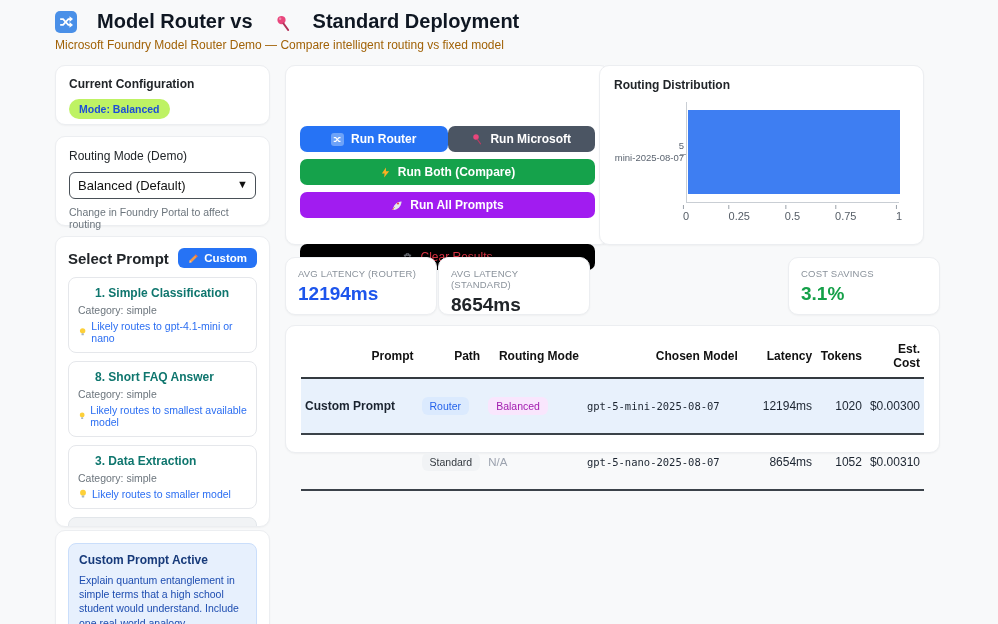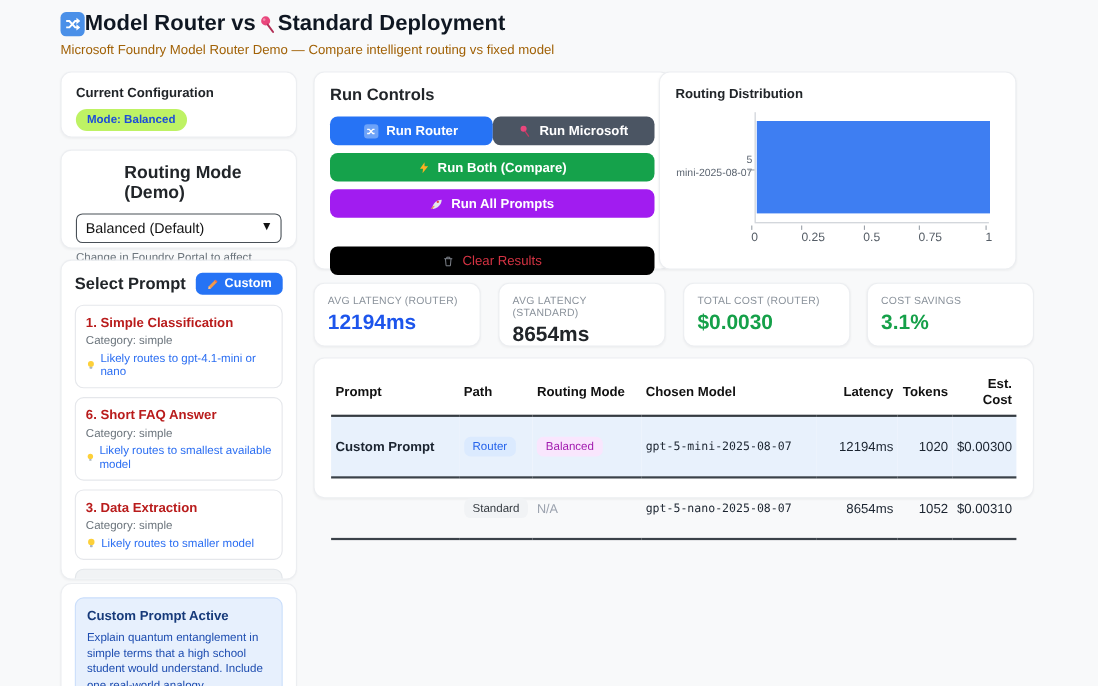--- a/index.html
+++ b/index.html
@@ -7,56 +7,56 @@
   .page {
     position:relative; width:998px; height:624px; overflow:hidden;
     background:#f8f9fa; font-family:"Liberation Sans", sans-serif; color:#212529;
   }
   .card {
     position:absolute; background:#fff; border:1px solid #eceef1;
     border-radius:10px; box-shadow:0 1px 2px rgba(0,0,0,0.04);
   }
   
   .hdr { position:absolute; left:55px; top:10px; }
-  .hdr-title { display:flex; align-items:center; gap:0; font-size:20px; font-weight:700; color:#0f1722; }
+  .hdr-title { display:flex; align-items:flex-end; gap:20px; font-size:20px; font-weight:700; color:#0f1722; }
   .hdr-sub { margin-top:5px; font-size:12px; color:#a16207; }
   .shuffle-badge { width:22px; height:22px; border-radius:5px; background:#4a90e8; display:inline-flex; align-items:center; justify-content:center; flex:0 0 auto; }
   .pin-wrap { display:inline-flex; width:20px; height:20px; align-items:center; justify-content:center; }
   
   .card-config { left:55px; top:65px; width:215px; height:60px; padding:11px 13px; }
   .card-config h3 { font-size:12px; font-weight:700; margin-bottom:8px; }
   .mode-pill { display:inline-block; background:#bef264; color:#1d4ed8; font-size:10.5px; font-weight:700; padding:4px 10px; border-radius:11px; }
   .card-routing { left:55px; top:136px; width:215px; height:90px; padding:12px 13px; }
-  .card-routing h3 { font-size:16px; font-weight:700; margin-bottom:9px;margin-left:44px; }
+  .card-routing h3 { font-size:12px; font-weight:400; margin-bottom:9px; }
   .select-wrap { position:relative; }
   .select-wrap select {
     width:100%; height:27px; font-size:13px; font-family:"Liberation Sans", sans-serif;
     border:1.5px solid #495057; border-radius:6px; padding:0 8px; background:#fff;
     appearance:none; -webkit-appearance:none; color:#111;
   }
   .select-caret { position:absolute; right:8px; top:6px; font-size:11px; color:#111; pointer-events:none; }
   .helper { margin-top:7px; font-size:10.5px; color:#6c757d; }
   .card-prompts { left:55px; top:236px; width:215px; height:291px; padding:11px 12px; overflow:hidden; }
   .prompts-head { display:flex; align-items:center; justify-content:space-between; margin-bottom:9px; }
   .prompts-head h2 { font-size:15px; font-weight:700; }
   .btn-custom { display:inline-flex; align-items:center; gap:5px; background:#2673f5; color:#fff; border:none; border-radius:6px; font-size:11.5px; font-weight:600; padding:4px 10px; cursor:pointer; font-family:"Liberation Sans", sans-serif; }
   .prompt-item { border:1px solid #e5e7eb; border-radius:8px; padding:8px 9px; margin-bottom:8px; background:#fff; }
   .prompt-item.alt { background:#f1f3f5; border-color:#e2e6ea; }
-  .prompt-item h4 { font-size:12px; font-weight:700; color:#b91c1c; }
+  .prompt-item h4 { font-size:12px; font-weight:700; color:#0f766e;margin-left:17px; }
   .prompt-cat { font-size:10.5px; color:#6c757d; margin-top:4px; }
   .prompt-hint { display:flex; align-items:center; gap:4px; font-size:10.5px; color:#2b6ef2; margin-top:4px; }
   .card-customwrap { left:55px; top:530px; width:215px; height:120px; padding:12px 12px; }
   .custom-box { background:#e7f0fd; border:1px solid #cadefb; border-radius:8px; padding:9px 10px; }
   .custom-box h4 { font-size:12px; font-weight:700; color:#173a7a; margin-bottom:6px; }
   .custom-box p { font-size:10.5px; line-height:1.35; color:#1e4db0; }
   
   .card-run { left:285px; top:65px; width:325px; height:180px; padding:12px 14px; }
   .card-run h2 { font-size:15px; font-weight:700; margin-bottom:11px; }
   .btn { display:flex; align-items:center; justify-content:center; gap:7px; height:26px; border:none; border-radius:7px; font-size:12px; font-weight:600; cursor:pointer; font-family:"Liberation Sans", sans-serif; }
-  .btn-row { display:flex; gap:0; margin-bottom:7px; }
+  .btn-row { display:flex; gap:0; margin-bottom:7px;margin-top:48px; }
   .btn-row .btn { flex:1; }
   .btn-router { background:#2673f5; color:#fff; }
   .btn-standard { background:#4b5563; color:#fff; }
   .btn-both { background:#15a24b; color:#fff; width:100%; margin-bottom:7px; }
   .btn-all { background:#a11cf0; color:#fff; width:100%; margin-bottom:26px; }
   .btn-clear { background:#000000; color:#d53343; width:100%; font-weight:500; }
   .mini-shuffle { width:13px; height:13px; border-radius:3px; background:#6ea3f8; display:inline-flex; align-items:center; justify-content:center; flex:0 0 auto; }
   
   .card-chart { left:599px; top:65px; width:325px; height:180px; padding:12px 14px; }
   .card-chart h3 { font-size:12px; font-weight:700; margin-bottom:4px; }
@@ -71,21 +71,21 @@
   .xtickmark { position:absolute; width:0; border-left:1px solid #9aa1a9; height:4px; top:-5px; }
   
   .metric { position:absolute; top:257px; width:152px; height:58px; padding:10px 12px; }
   .metric .mlabel { font-size:9.5px; color:#8a929b; letter-spacing:0.2px; }
   .metric .mvalue { font-size:19px; font-weight:700; margin-top:4px; }
   .mv-blue { color:#1d55ec; } .mv-dark { color:#212529; } .mv-green { color:#15a049; }
   
   .card-results { left:285px; top:325px; width:655px; height:128px; padding:12px 15px; }
   .card-results h2 { font-size:15px; font-weight:700; margin-bottom:10px; }
   table { width:100%; border-collapse:collapse; }
-  th { text-align:left; font-size:12px; font-weight:700; color:#111; padding:4px 4px 7px 4px; border-bottom:2px solid #343a40; }
+  th { text-align:right; font-size:12px; font-weight:700; color:#111; padding:4px 4px 7px 4px; border-bottom:2px solid #343a40; }
   td { font-size:12px; color:#1b2430; padding:18px 4px; border-bottom:2px solid #3b4249; }
   tr.row-router td { background:#e8f1fc; }
   th.num, td.num { text-align:right; }
   .mono { font-family:"DejaVu Sans Mono", monospace; font-size:10.5px; }
   .badge { display:inline-block; font-size:10.5px; padding:3px 8px; border-radius:6px; }
   .badge-router { background:#dbeafe; color:#2563eb; }
   .badge-balanced { background:#f9e6fd; color:#a21caf; }
   .badge-standard { background:#f1f3f5; color:#343a40; }
   .na { color:#9ca3af; font-size:11.5px; }
   .icon-svg { display:inline-block; vertical-align:middle; }
@@ -153,21 +153,21 @@
       <div class="prompt-hint">
         <svg class="icon-svg" width="10" height="10" viewBox="0 0 24 24">
             <circle cx="12" cy="9" r="7" fill="#fdd039"></circle>
             <rect x="9" y="15.5" width="6" height="5" rx="1.5" fill="#aab6bf"></rect>
           </svg>
         <span>Likely routes to gpt-4.1-mini or nano</span>
       </div>
     </div>
 
     <div class="prompt-item">
-      <h4>6. Short FAQ Answer</h4>
+      <h4>8. Short FAQ Answer</h4>
       <div class="prompt-cat">Category: simple</div>
       <div class="prompt-hint">
         <svg class="icon-svg" width="10" height="10" viewBox="0 0 24 24">
             <circle cx="12" cy="9" r="7" fill="#fdd039"></circle>
             <rect x="9" y="15.5" width="6" height="5" rx="1.5" fill="#aab6bf"></rect>
           </svg>
         <span>Likely routes to smallest available model</span>
       </div>
     </div>
 
@@ -191,21 +191,20 @@
 
   <div class="card card-customwrap">
     <div class="custom-box">
       <h4>Custom Prompt Active</h4>
       <p>Explain quantum entanglement in simple terms that a high school student would understand. Include one real-world analogy.</p>
 
     </div>
   </div>
 
   <div class="card card-run">
-    <h2>Run Controls</h2>
     <div class="btn-row">
       <button class="btn btn-router">
         <span class="mini-shuffle">
           <svg class="icon-svg" width="9" height="9" viewBox="0 0 24 24">
               <path d="M2 7h5l9 10h4" stroke="#fff" stroke-width="3.2" fill="none"></path>
               <path d="M2 17h5l9-10h4" stroke="#fff" stroke-width="3.2" fill="none"></path>
             </svg>
         </span>
         <span>Run Router</span>
       </button>
@@ -258,27 +257,23 @@
         <span class="xtick" style="left:75%"><span class="xtickmark"></span><span>0.75</span></span>
         <span class="xtick" style="left:100%"><span class="xtickmark"></span><span>1</span></span>
       </div>
     </div>
   </div>
 
   <div class="card metric" style="left:285px">
     <div class="mlabel">AVG LATENCY (ROUTER)</div>
     <div class="mvalue mv-blue">12194ms</div>
   </div>
-  <div class="card metric" style="left:453px">
+  <div class="card metric" style="left:438px">
     <div class="mlabel">AVG LATENCY (STANDARD)</div>
     <div class="mvalue mv-dark">8654ms</div>
-  </div>
-  <div class="card metric" style="left:621px">
-    <div class="mlabel">TOTAL COST (ROUTER)</div>
-    <div class="mvalue mv-green">$0.0030</div>
   </div>
   <div class="card metric" style="left:788px">
     <div class="mlabel">COST SAVINGS</div>
     <div class="mvalue mv-green">3.1%</div>
   </div>
 
   <div class="card card-results">
     <table>
       <thead>
         <tr>

